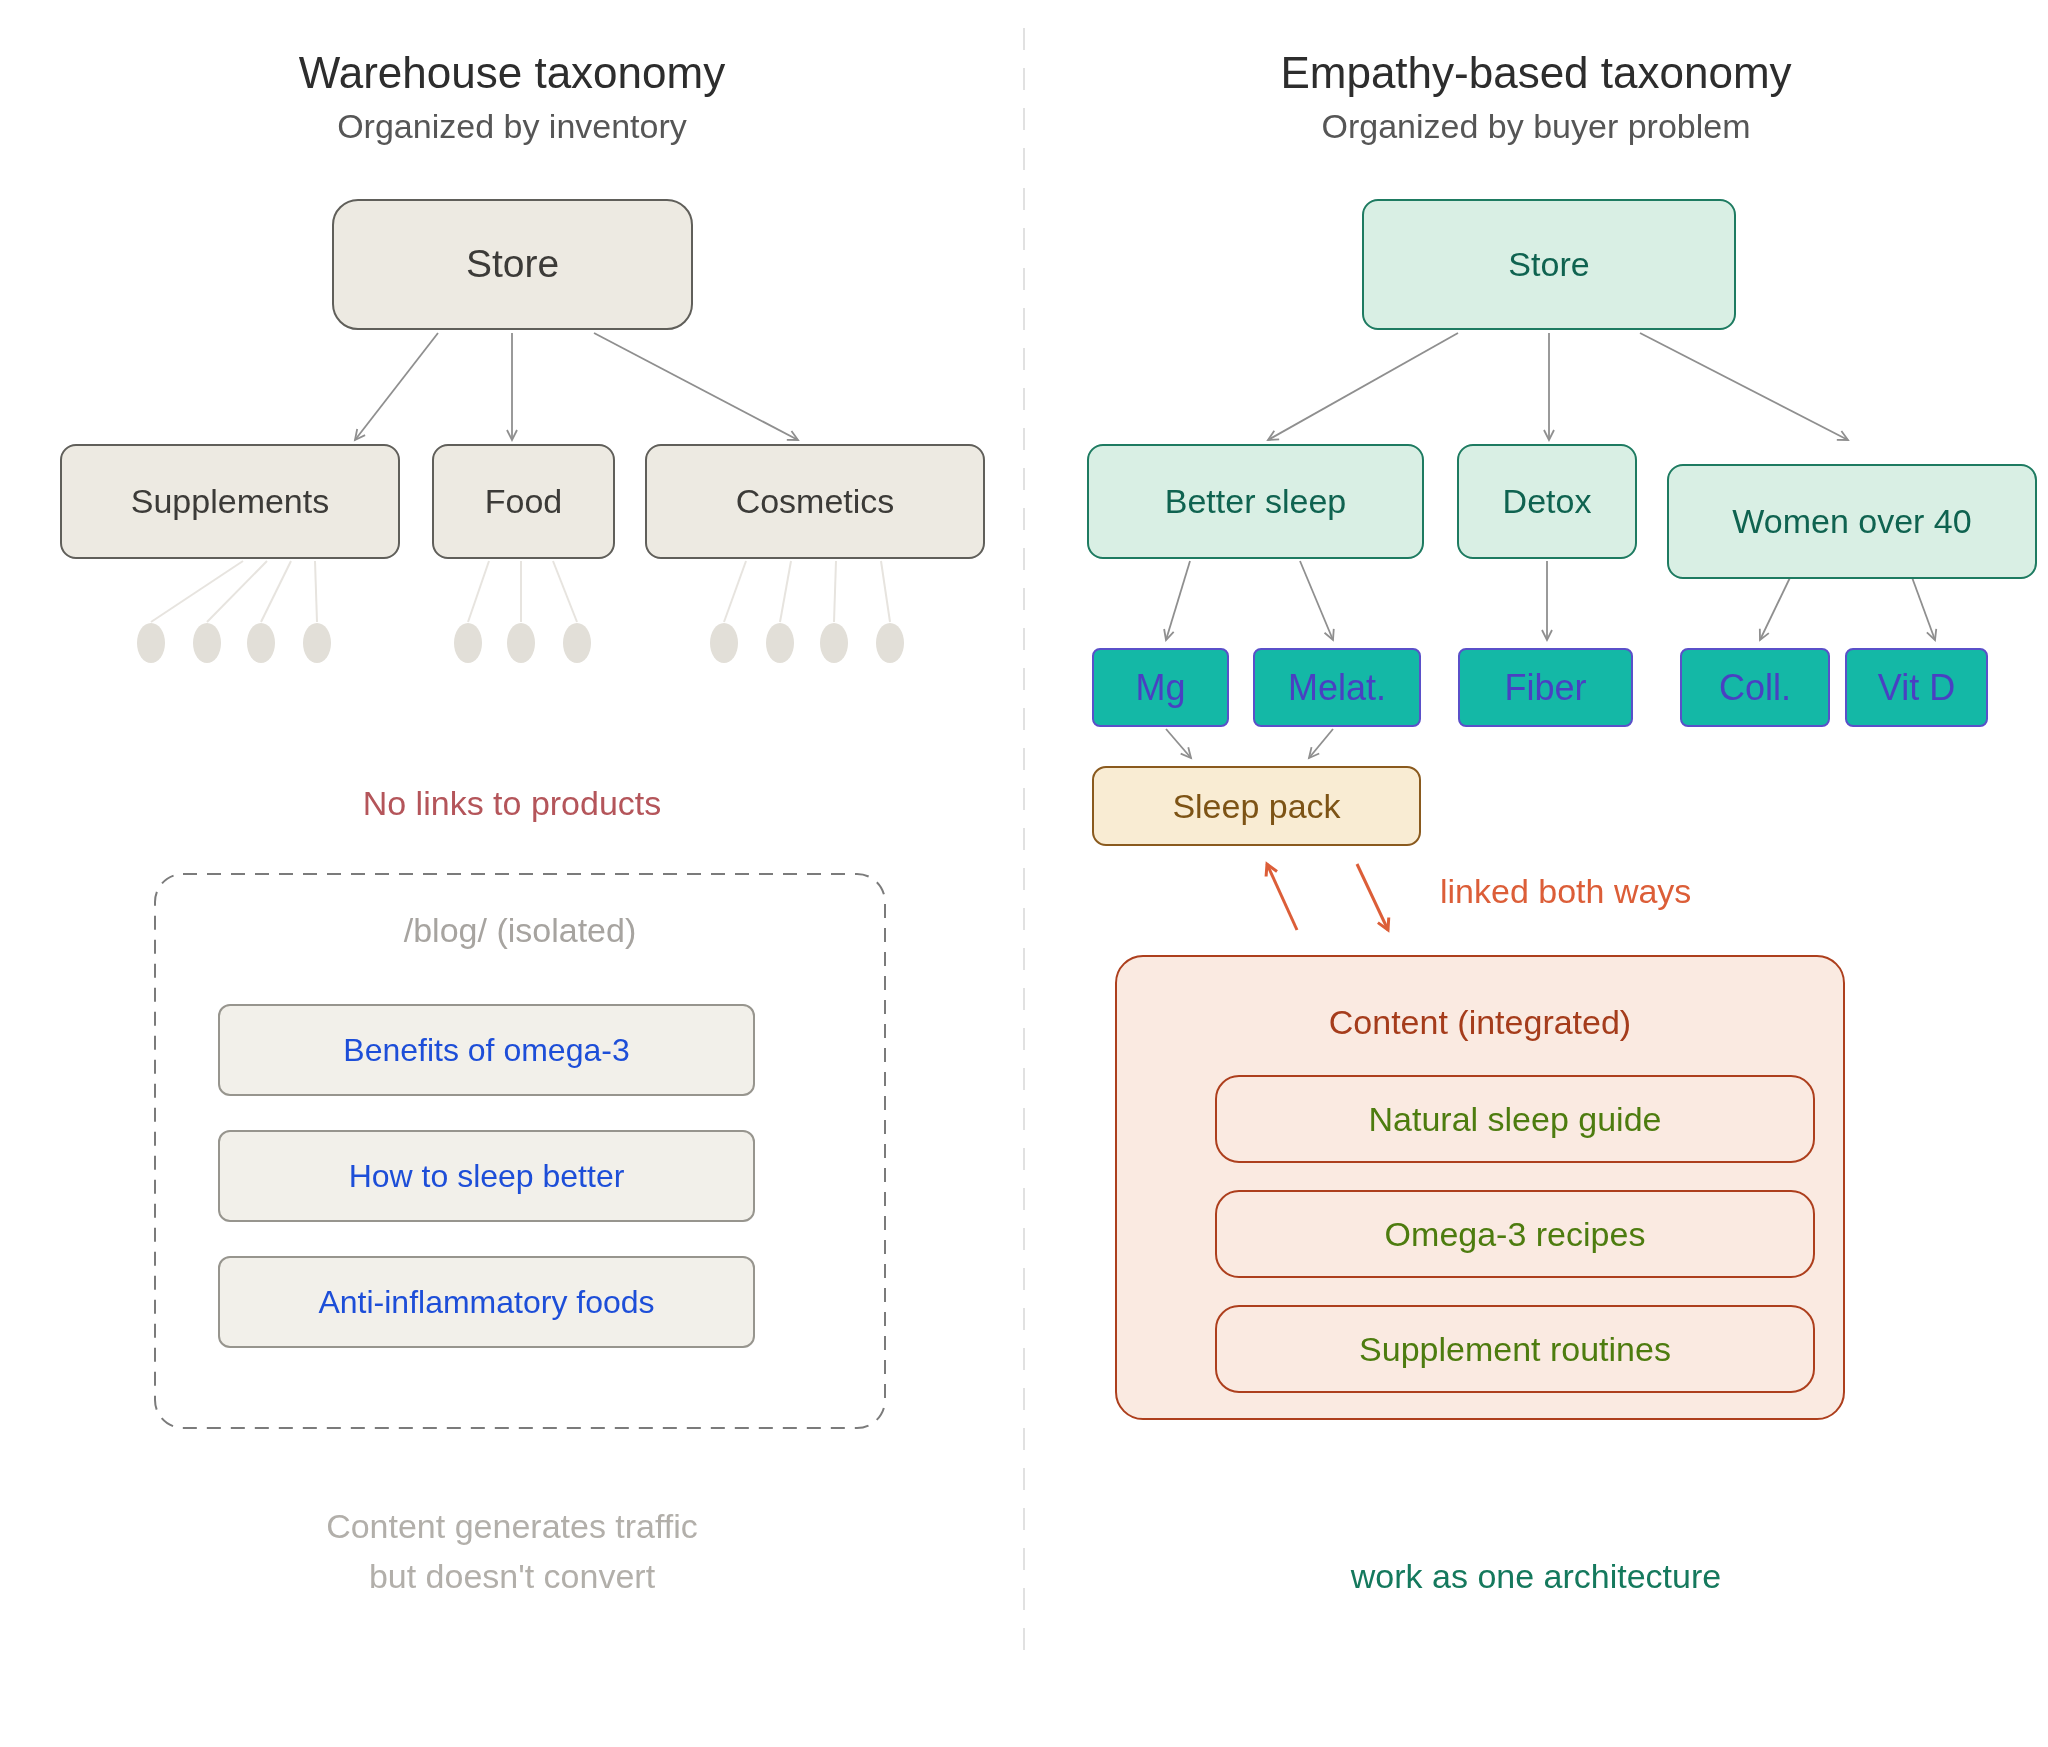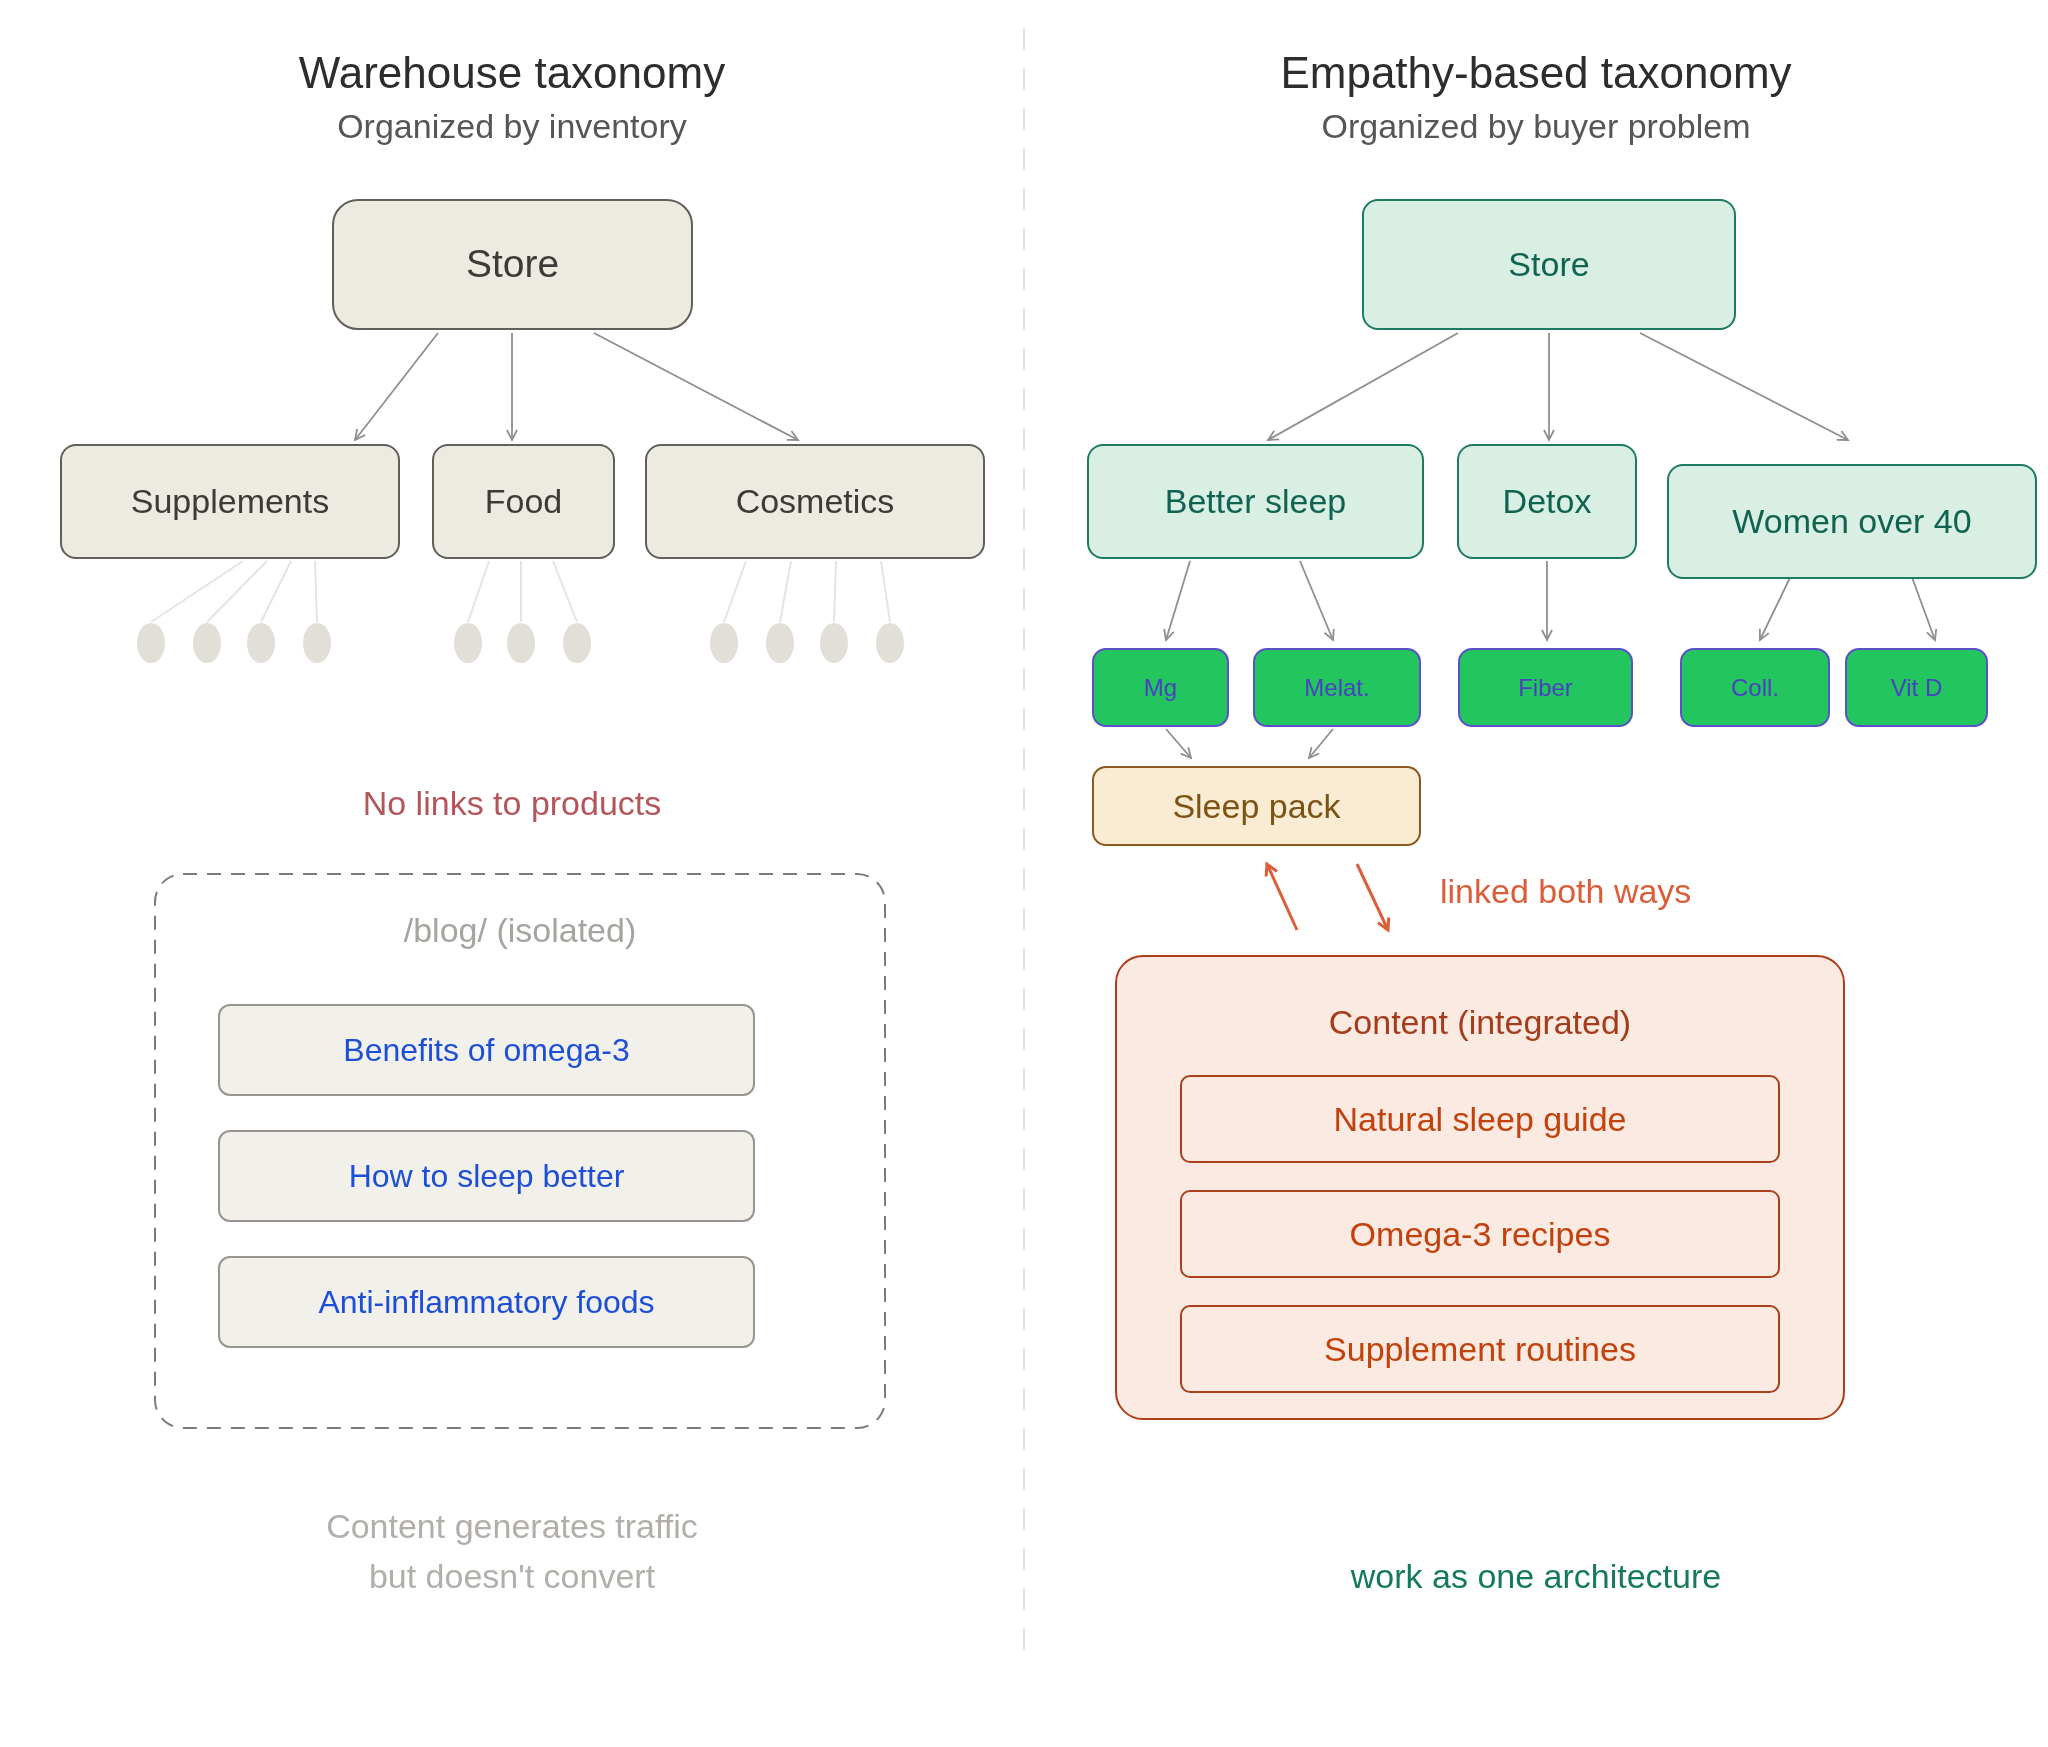--- a/index.html
+++ b/index.html
@@ -16,24 +16,24 @@
   .redtext     { font-size:34px; color:#b4555a; }
   .bloglabel   { font-size:34px; color:#a7a4a0; }
   .orangetext  { font-size:34px; color:#dc5e38; justify-content:flex-start; text-align:left; }
   .greentext   { font-size:34px; color:#15795d; }
   .ctitle      { font-size:34px; color:#a53c1b; }
 
   .beige   { background:#edeae2; border:2px solid #605f5a; border-radius:16px; color:#3c3b38; font-size:34px; }
   .rootbox { border-radius:26px; font-size:39px; }
   .blogbox { background:#f2f0ea; border:2px solid #97958e; border-radius:12px; color:#1d4ed8; font-size:32px; }
   .mint    { background:#d9efe4; border:2px solid #1e7b61; border-radius:16px; color:#0f6350; font-size:34px; }
-  .purple  { background:#22c55e; border:2px solid #5a50c9; border-radius:14px; color:#4a40c2; font-size:24px; }
+  .purple  { background:#14b8a6; border:2px solid #5a50c9; border-radius:8px; color:#4a40c2; font-size:36px; }
   .pack    { background:#f9ecd3; border:2px solid #8a5a1e; border-radius:14px; color:#7d5315; font-size:34px; }
   .contentbox  { background:#faeae1; border:2px solid #ad3f1d; border-radius:28px; }
-  .contentitem { background:#faeae1; border:2px solid #ad3f1d; border-radius:10px; color:#c2410c; font-size:34px; }
+  .contentitem { background:#faeae1; border:2px solid #ad3f1d; border-radius:24px; color:#4d7c0f; font-size:34px;margin-left:35px; }
 </style>
 </head>
 <body>
 
 <div class="canvas">
 
   <svg class="lay" viewBox="0 0 2048 1747">
     <defs>
       <marker id="ag" markerUnits="userSpaceOnUse" markerWidth="20" markerHeight="20" refX="12" refY="7" orient="auto">
         <path d="M2,2 L12,7 L2,12" fill="none" stroke="#8f8f8f" stroke-width="1.8"></path>

